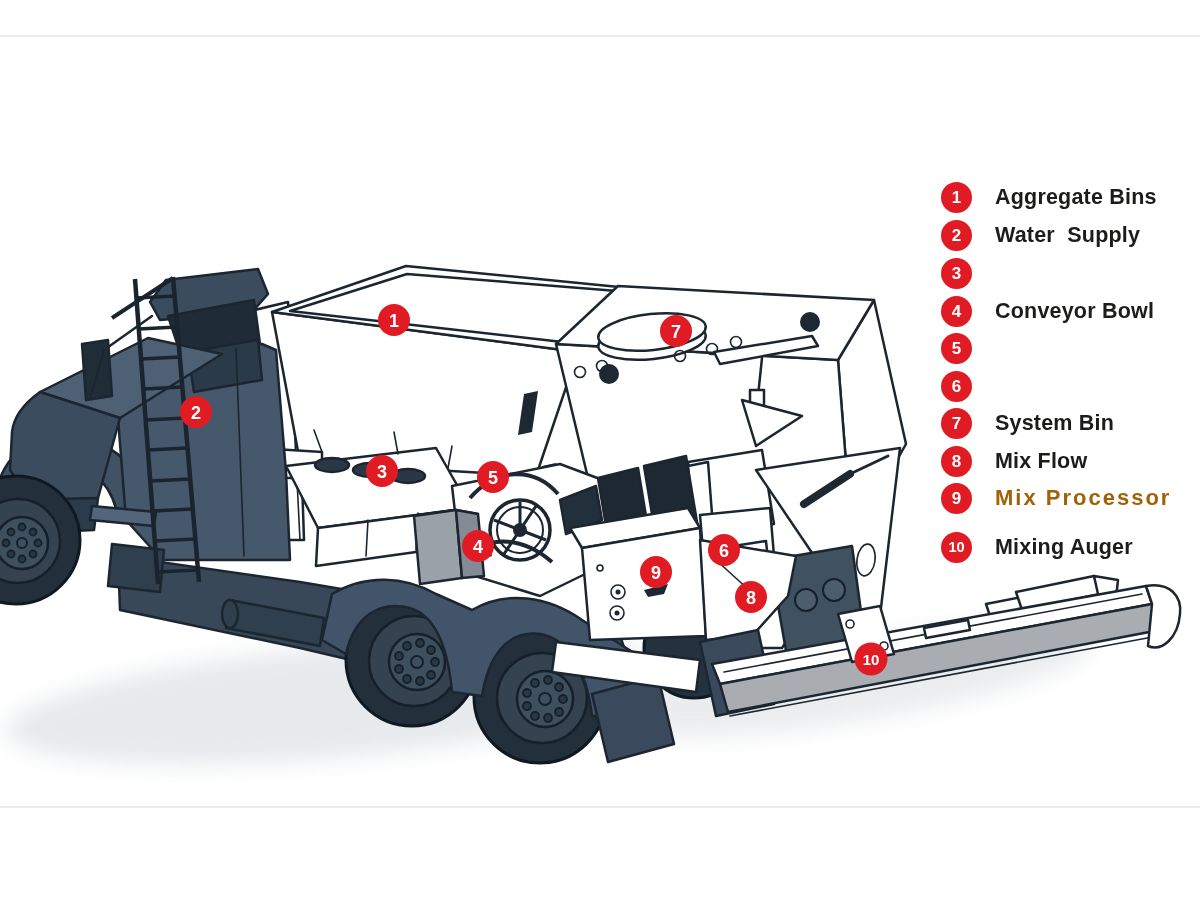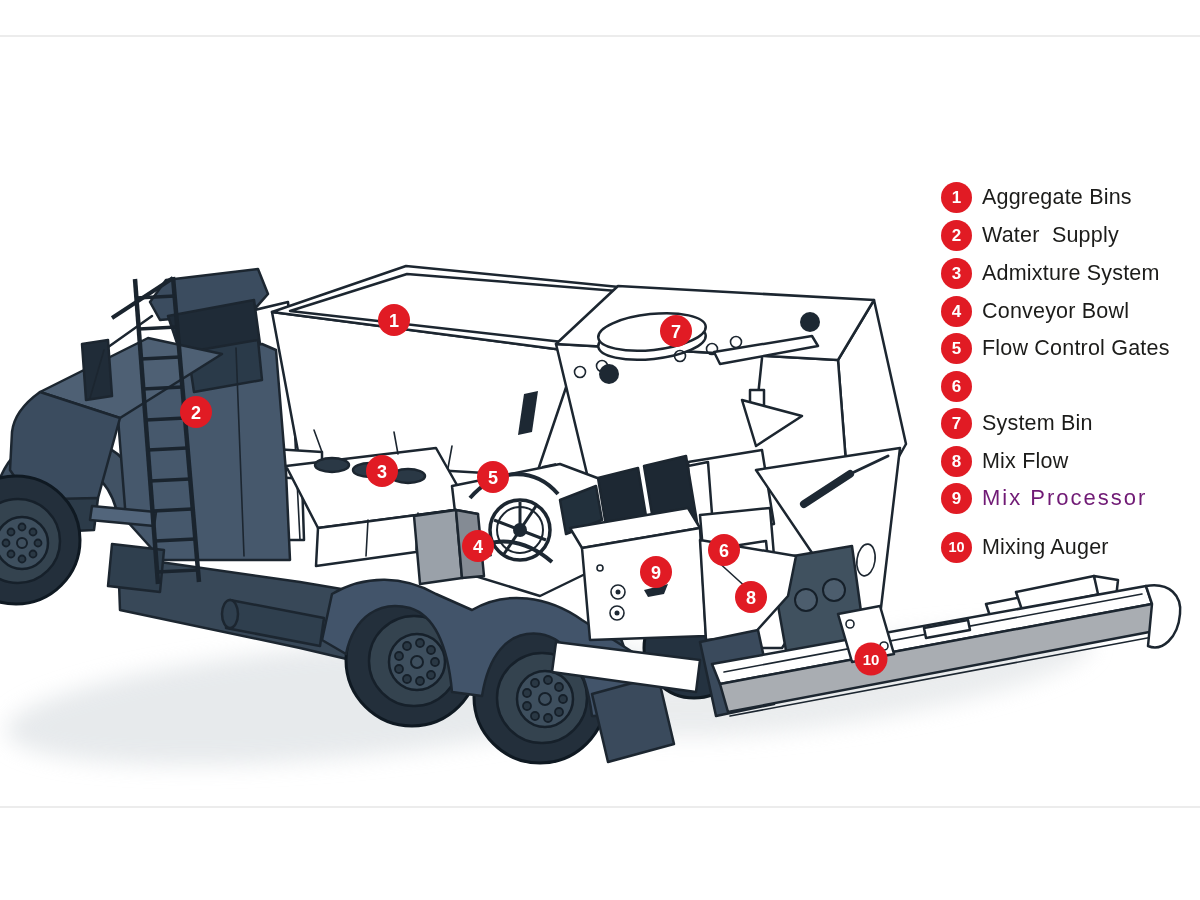--- a/index.html
+++ b/index.html
@@ -10,23 +10,23 @@
   svg .ln{stroke:#1c2630;stroke-width:2.5;stroke-linejoin:round;stroke-linecap:round;}
   svg .thin{stroke:#1c2630;stroke-width:1.6;stroke-linejoin:round;stroke-linecap:round;fill:none;}
   svg .w{fill:#ffffff;}
   svg .nofill{fill:none;}
   
   #legend{position:absolute;left:941px;top:0;width:256px;height:600px;}
   .legend-row{position:absolute;left:0;height:32px;display:flex;align-items:center;}
   .badge{width:31px;height:31px;border-radius:50%;background:#e11b24;color:#fff;
          font-weight:bold;font-size:17px;line-height:31px;text-align:center;flex:0 0 31px;}
   .badge.ten{font-size:14.5px;}
-  .legend-label{padding-left:10px;font-weight:normal;font-size:21.5px;color:#1c1c1a;
-                white-space:pre;letter-spacing:0.2px;}
-  .legend-label.wide{letter-spacing:2px;font-size:22px;color:#701a75;}
+  .legend-label{padding-left:3px;font-weight:bold;font-size:21.5px;color:#1c1c1a;
+                white-space:pre;letter-spacing:0.2px;margin-left:20px;}
+  .legend-label.wide{letter-spacing:2px;font-size:22px;color:#a16207;}
   
   .marker-num{fill:#ffffff;font-weight:bold;font-size:18px;text-anchor:middle;
               font-family:"Liberation Sans", sans-serif;}
   .marker-num.ten{font-size:15px;}
 </style>
 </head>
 <body>
 
 <div id="stage">
 
@@ -327,29 +327,27 @@
     <div class="legend-row" style="top:181px">
       <div class="badge">1</div>
       <span class="legend-label">Aggregate Bins</span>
     </div>
     <div class="legend-row" style="top:219px">
       <div class="badge">2</div>
       <span class="legend-label">Water  Supply</span>
     </div>
     <div class="legend-row" style="top:257px">
       <div class="badge">3</div>
-      <span class="legend-label">Admixture System</span>
     </div>
     <div class="legend-row" style="top:295px">
       <div class="badge">4</div>
       <span class="legend-label">Conveyor Bowl</span>
     </div>
     <div class="legend-row" style="top:332px">
       <div class="badge">5</div>
-      <span class="legend-label">Flow Control Gates</span>
     </div>
     <div class="legend-row" style="top:370px">
       <div class="badge">6</div>
     </div>
     <div class="legend-row" style="top:407px">
       <div class="badge">7</div>
       <span class="legend-label">System Bin</span>
     </div>
     <div class="legend-row" style="top:445px">
       <div class="badge">8</div>

